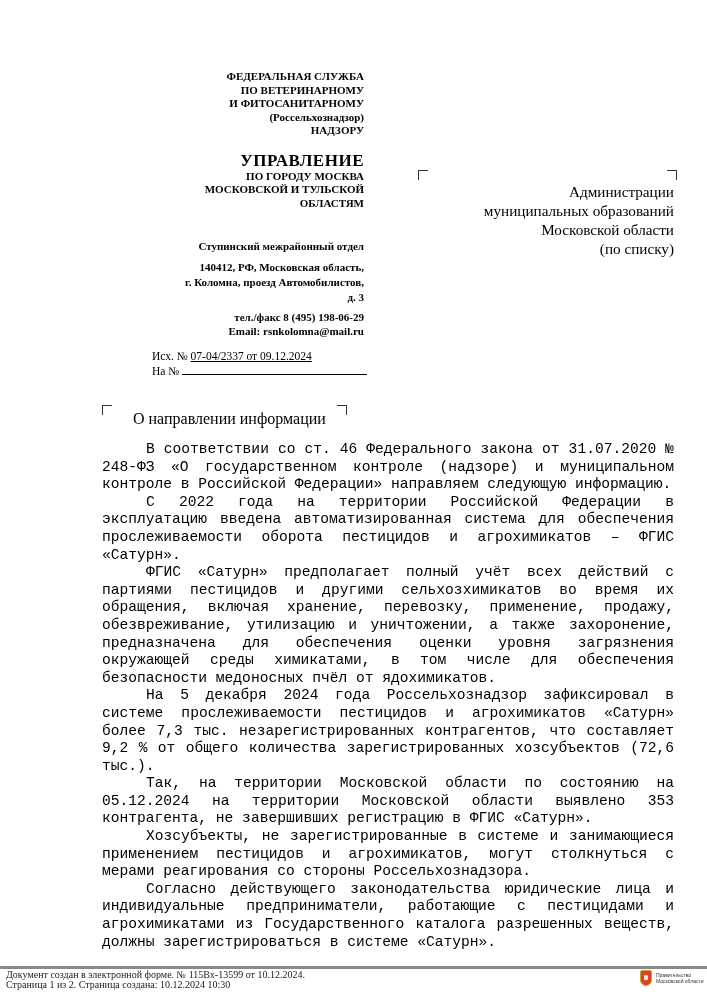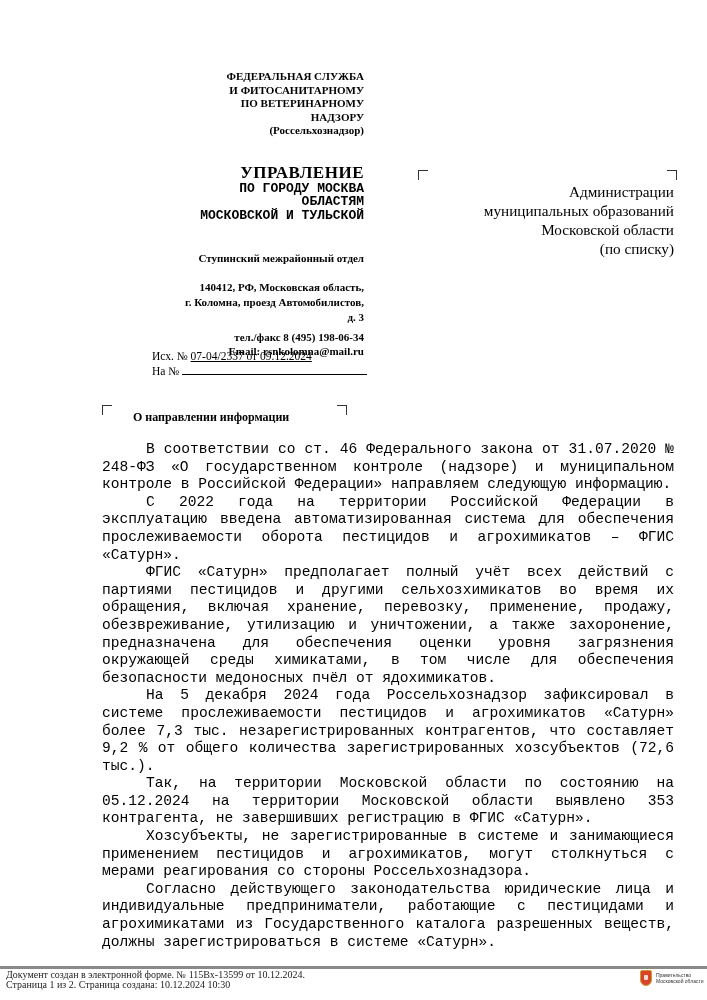--- a/index.html
+++ b/index.html
@@ -1,73 +1,73 @@
 <!DOCTYPE html>
 <html><head>
   <meta charset="utf-8">
   <style>
     html, body { margin: 0; padding: 0; background: #ffffff; }
     body { width: 707px; height: 1000px; position: relative; overflow: hidden; color: #000; font-family: "Liberation Serif", "DejaVu Serif", serif; }
 
     .letterhead { position: absolute; left: 120px; top: 70px; width: 244px; text-align: right; font-weight: bold; }
     .lh-agency { font-size: 11px; line-height: 13.5px; }
-    .lh-dept-title { font-size: 17px; line-height: 19px; margin-top: 25px; letter-spacing: 0.5px; }
-    .lh-dept-sub { font-size: 13px; line-height: 13.5px; font-family: Liberation Mono, monospace; }
+    .lh-dept-title { font-size: 17px; line-height: 19px; margin-top: 13px; letter-spacing: 0.5px; }
+    .lh-dept-sub { font-size: 11px; line-height: 13.5px; }
     .lh-office { font-size: 11px; margin-top: 30px; }
-    .lh-address { font-size: 11px; line-height: 15px; margin-top: 16px; }
+    .lh-address { font-size: 11px; line-height: 15px; margin-top: 8px; }
     .lh-contacts { font-size: 11px; line-height: 14px; margin-top: 5px; }
 
     .refs { position: absolute; left: 152px; top: 349px; font-size: 11.5px; line-height: 14px; font-weight: normal; }
     .refs .ref-line { white-space: nowrap; }
     .refs .underlined { text-decoration: underline; }
     .refs .blank { display: inline-block; width: 185px; border-bottom: 1px solid #000; height: 11px; vertical-align: baseline; margin-left: 3px; }
 
     .corner { position: absolute; width: 9px; height: 9px; border-color: #333; border-style: solid; }
     .corner.tl { border-width: 1.5px 0 0 1.5px; }
     .corner.tr { border-width: 1.5px 1.5px 0 0; }
 
     .addressee { position: absolute; left: 430px; top: 182px; width: 244px; text-align: right; font-size: 15.2px; line-height: 19px; }
 
-    .subject { position: absolute; left: 133px; top: 410px; font-size: 12px; font-weight: bold; }
+    .subject { position: absolute; left: 133px; top: 410px; font-size: 16px; font-weight: normal; }
 
     .body-text { position: absolute; left: 102px; top: 441px; width: 572px; font-size: 14.6px; line-height: 17.6px; text-align: justify; }
     .body-text p { margin: 0; text-indent: 44px; font-family: Liberation Mono, monospace; }
 
     .footer-rule { position: absolute; left: 0; top: 966px; width: 707px; height: 3px; background: #8a8a8a; }
     .footer-text { position: absolute; left: 6px; top: 970px; font-family: Liberation Serif, serif; font-size: 10px; line-height: 10px; color: #222; }
     .footer-logo { position: absolute; left: 640px; top: 970px; display: flex; align-items: center; gap: 4px; }
     .emblem { width: 12px; height: 16px; background: #d9432a; border-radius: 2px 2px 6px 6px; position: relative; border: 1px solid #c8a030; box-sizing: border-box; }
     .emblem::after { content: ""; position: absolute; left: 3px; top: 4px; width: 4px; height: 5px; background: #f0e0d0; border-radius: 1px; }
     .logo-text { font-family: "Liberation Sans", "DejaVu Sans", sans-serif; font-size: 5px; line-height: 6px; color: #333; }
   </style>
 </head>
 <body>
 
 <div class="letterhead">
   <div class="lh-agency">
     <div>ФЕДЕРАЛЬНАЯ СЛУЖБА</div>
+    <div>ПО ВЕТЕРИНАРНОМУ</div>
     <div>И ФИТОСАНИТАРНОМУ</div>
-    <div>ПО ВЕТЕРИНАРНОМУ</div>
+    <div>(Россельхознадзор)</div>
     <div>НАДЗОРУ</div>
-    <div>(Россельхознадзор)</div>
   </div>
   <div class="lh-dept-title">УПРАВЛЕНИЕ</div>
   <div class="lh-dept-sub">
     <div>ПО ГОРОДУ МОСКВА</div>
+    <div>МОСКОВСКОЙ И ТУЛЬСКОЙ</div>
     <div>ОБЛАСТЯМ</div>
-    <div>МОСКОВСКОЙ И ТУЛЬСКОЙ</div>
   </div>
   <div class="lh-office">Ступинский межрайонный отдел</div>
   <div class="lh-address">
     <div>140412, РФ, Московская область,</div>
     <div>г. Коломна, проезд Автомобилистов,</div>
     <div>д. 3</div>
   </div>
   <div class="lh-contacts">
-    <div>тел./факс 8 (495) 198-06-34</div>
+    <div>тел./факс 8 (495) 198-06-29</div>
     <div>Email: rsnkolomna@mail.ru</div>
   </div>
 </div>
 
 <div class="refs">
   <div class="ref-line">
     <span>Исх. №</span>
     <span class="underlined">07-04/2337 от 09.12.2024</span>
   </div>
   <div class="ref-line">

